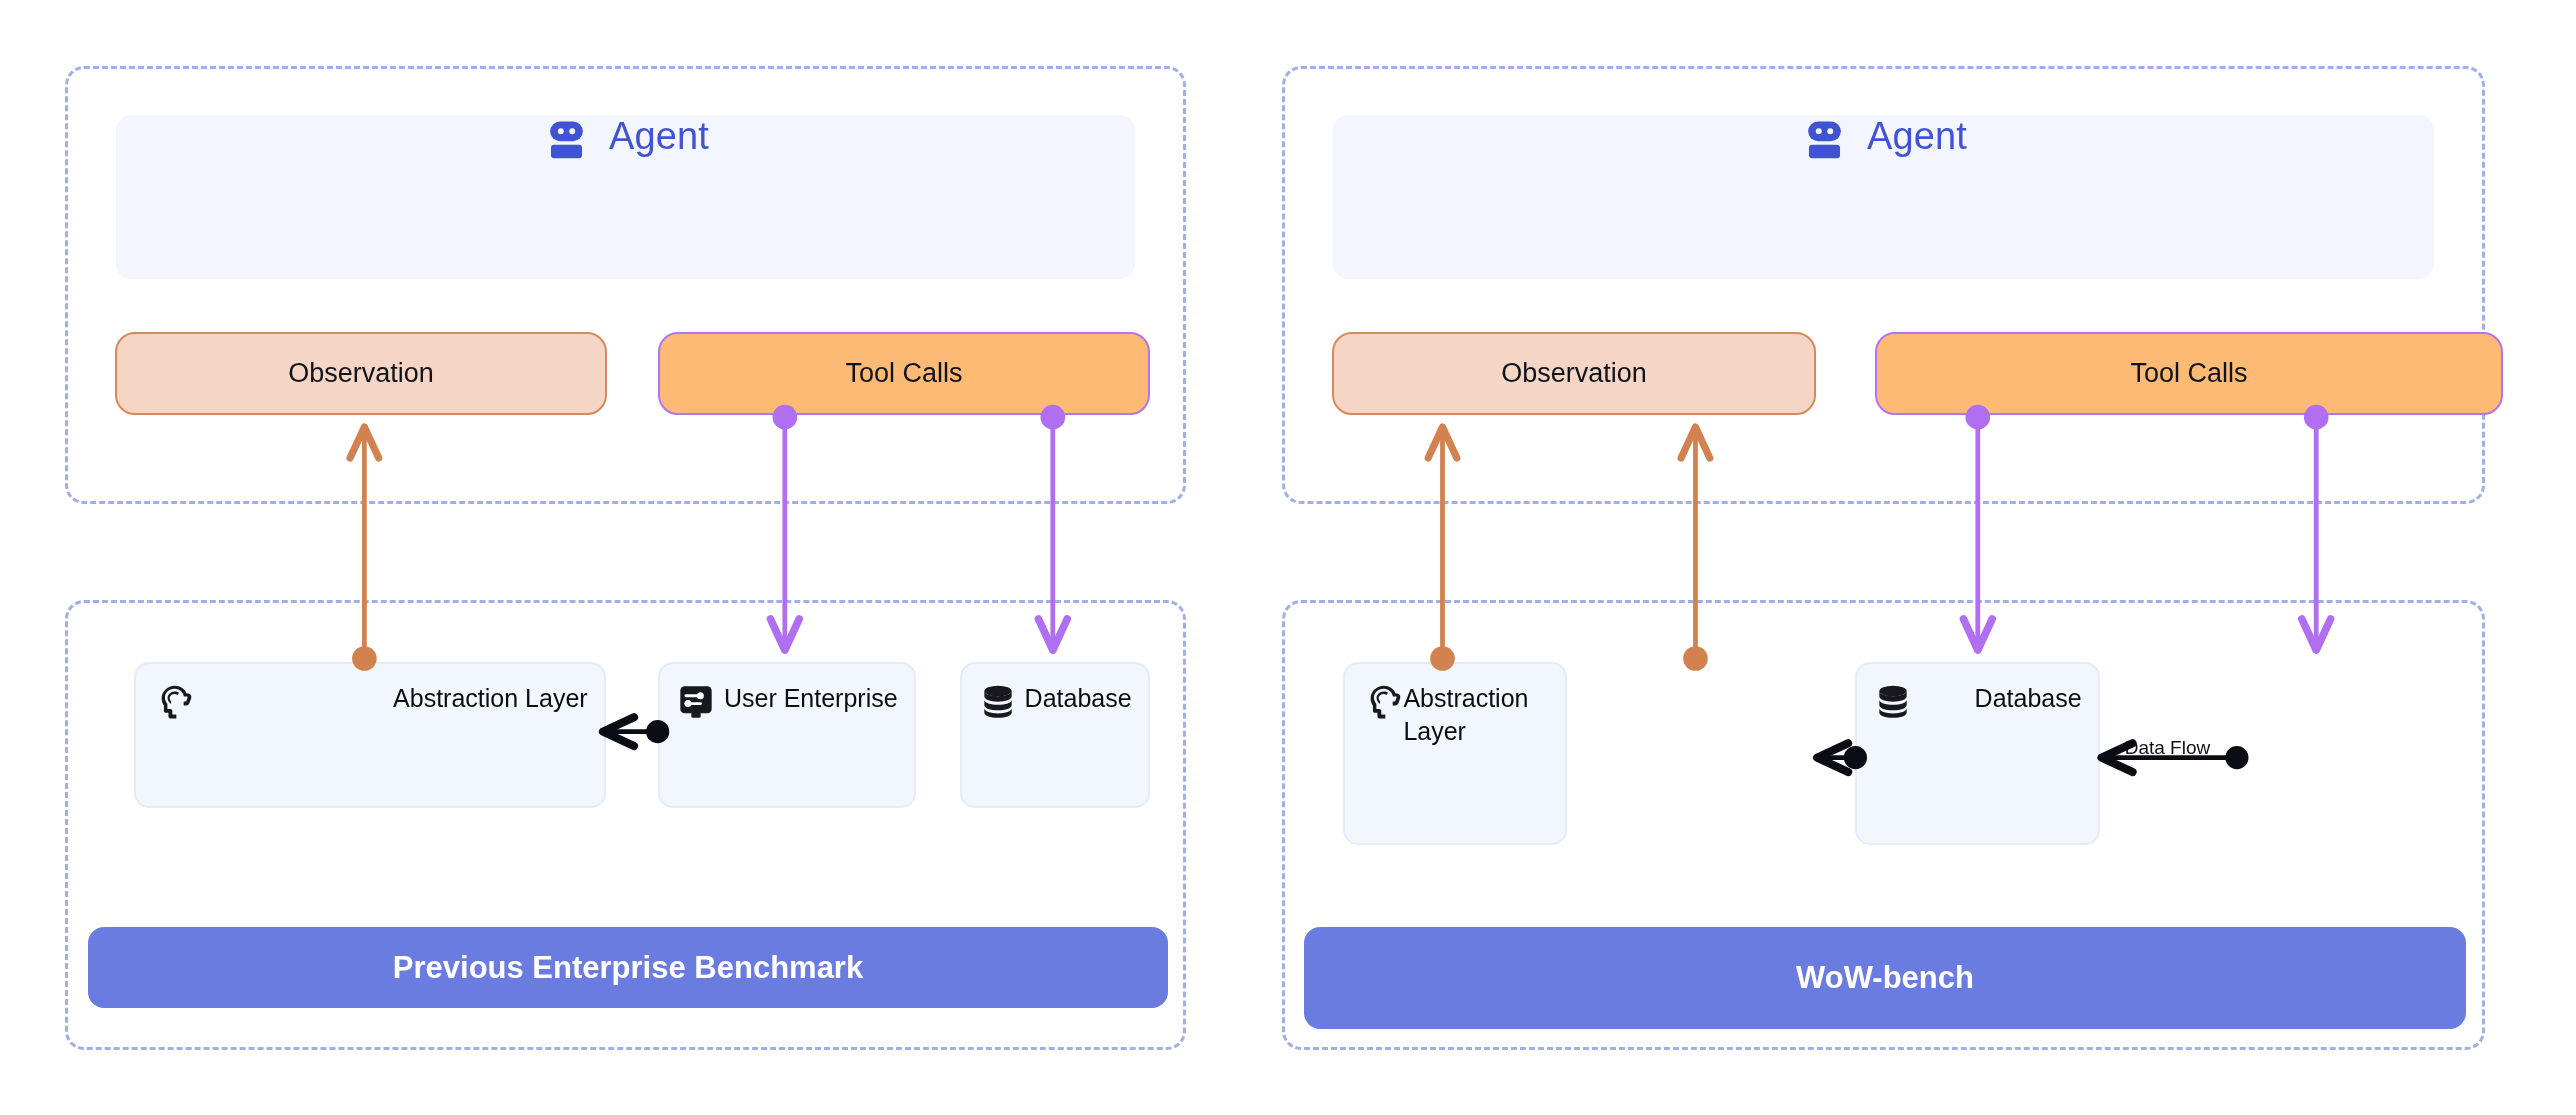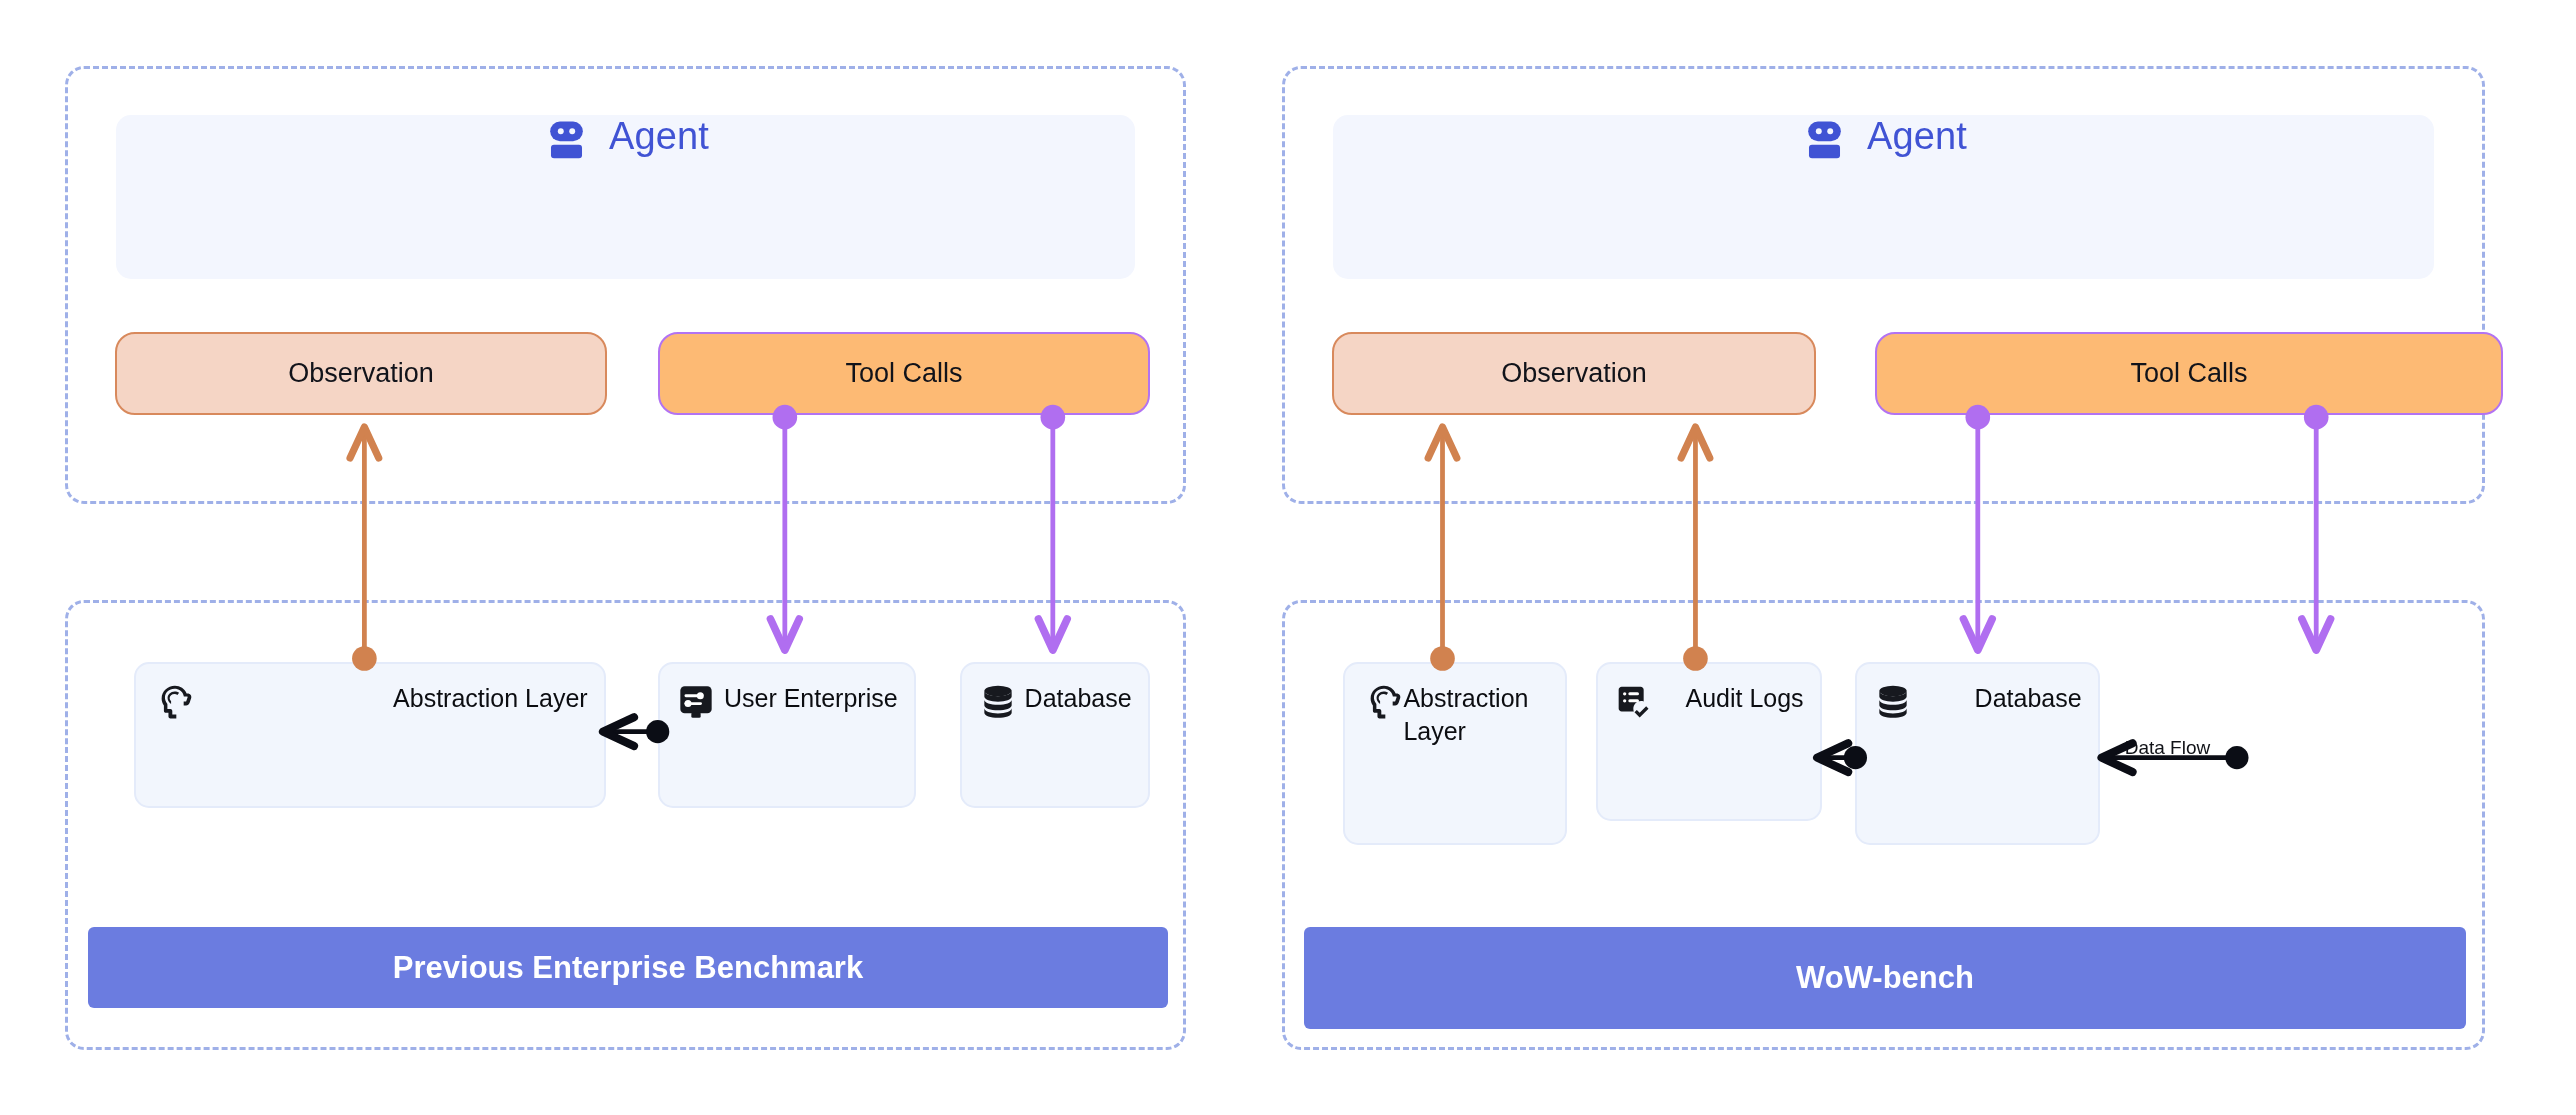--- a/index.html
+++ b/index.html
@@ -76,21 +76,21 @@
   .card .svc-icon { display: block; }
   .card .svc-label {
     font-size: 25px;
     color: #0c0d11;
     line-height: 1.33;
   }
   
   .benchmark {
     position: absolute;
     background: #6b7ce0;
-    border-radius: 6px;
+    border-radius: 16px;
     display: flex;
     align-items: center;
     justify-content: center;
     color: #ffffff;
     font-size: 31px;
     font-weight: bold;
     box-sizing: border-box;
   }
   
   .wires {
@@ -192,33 +192,20 @@
   <div class="card" style="left:1343px; top:662px; width:224px; height:183px;">
     <span class="svc-icon">
       <svg width="42" height="42" viewBox="0 0 24 24" aria-hidden="true">
         <path fill="#17191f" d="M13.1 2.2c-4.2 0-7.6 3.2-7.6 7.2 0 1.5.5 2.8 1.3 4v3.1c0 .6.5 1.1 1.1 1.1h1.5v2.1c0 .6.5 1.1 1.1 1.1h3.4v-2.2h-2.3v-2.1c0-.6-.5-1.1-1.1-1.1H8.8v-2.6c0-.3-.1-.5-.3-.7-.7-.9-1.1-2-1.1-3.2 0-2.8 2.4-5 5.4-5 2.5 0 4.6 1.5 5.2 3.6l.2.8h1.9c.2 0 .3.1.3.3l-.9 2.6h-1.4v2.2h1.4c.9 0 1.7-.6 2-1.5l.9-2.7c.4-1.3-.6-2.6-2-2.6h-.6C18.7 3.9 16.1 2.2 13.1 2.2z"></path>
         <path fill="#17191f" d="M12.9 5.4c-2.2 0-4 1.7-4 3.8 0 1.4.8 2.6 2 3.3v-1.6c-.5-.4-.8-1-.8-1.7 0-1.3 1.2-2.3 2.8-2.3.6 0 1.2.2 1.6.5l1-1.2c-.7-.5-1.6-.8-2.6-.8z"></path>
       </svg>
     </span>
     <span class="svc-label">Abstraction Layer</span>
   </div>
 
-  <div class="card" style="left:1596px; top:662px; width:226px; height:159px;">
-    <span class="svc-icon">
-      <svg width="40" height="40" viewBox="0 0 24 24" aria-hidden="true">
-        <path fill="#17191f" d="M4.6 2.8h11.4c1 0 1.8.8 1.8 1.8v7.1c-.5-.2-1-.3-1.6-.3-2.6 0-4.6 2.1-4.6 4.6 0 .6.1 1.2.3 1.7H4.6c-1 0-1.8-.8-1.8-1.8V4.6c0-1 .8-1.8 1.8-1.8z"></path>
-        <circle cx="6.4" cy="7.1" r="1.0" fill="#ffffff"></circle>
-        <circle cx="6.4" cy="11.3" r="1.0" fill="#ffffff"></circle>
-        <rect x="8.6" y="6.2" width="6.4" height="1.8" rx="0.9" fill="#ffffff"></rect>
-        <rect x="8.6" y="10.4" width="6.4" height="1.8" rx="0.9" fill="#ffffff"></rect>
-        <path fill="#17191f" d="M15.4 21.3l-3.1-3.1 1.4-1.4 1.7 1.7 3.9-3.9 1.4 1.4z"></path>
-      </svg>
-    </span>
-    <span class="svc-label">Audit Logs</span>
-  </div>
 
   <div class="card" style="left:1855px; top:662px; width:245px; height:183px;">
     <span class="svc-icon">
       <svg width="40" height="40" viewBox="0 0 24 24" aria-hidden="true">
         <ellipse cx="12" cy="5.4" rx="8.2" ry="3.1" fill="#17191f"></ellipse>
         <path fill="#17191f" d="M3.8 5.4v3.3c0 1.7 3.7 3.1 8.2 3.1s8.2-1.4 8.2-3.1V5.4c0 1.7-3.7 3.1-8.2 3.1S3.8 7.1 3.8 5.4z"></path>
         <path fill="#17191f" d="M3.8 10.6v3.3c0 1.7 3.7 3.1 8.2 3.1s8.2-1.4 8.2-3.1v-3.3c0 1.7-3.7 3.1-8.2 3.1s-8.2-1.4-8.2-3.1z"></path>
         <path fill="#17191f" d="M3.8 15.8v2.6c0 1.7 3.7 3.1 8.2 3.1s8.2-1.4 8.2-3.1v-2.6c0 1.7-3.7 3.1-8.2 3.1s-8.2-1.4-8.2-3.1z"></path>
       </svg>
     </span>

